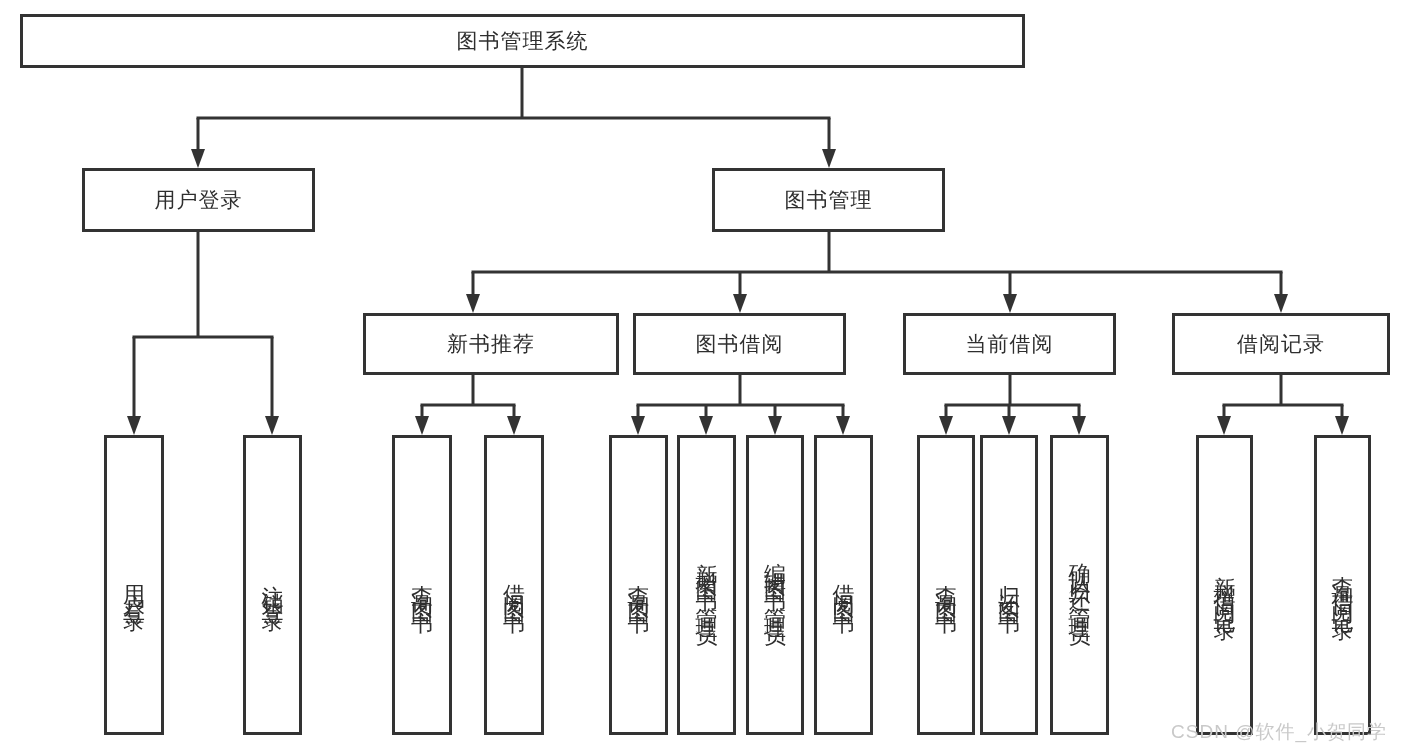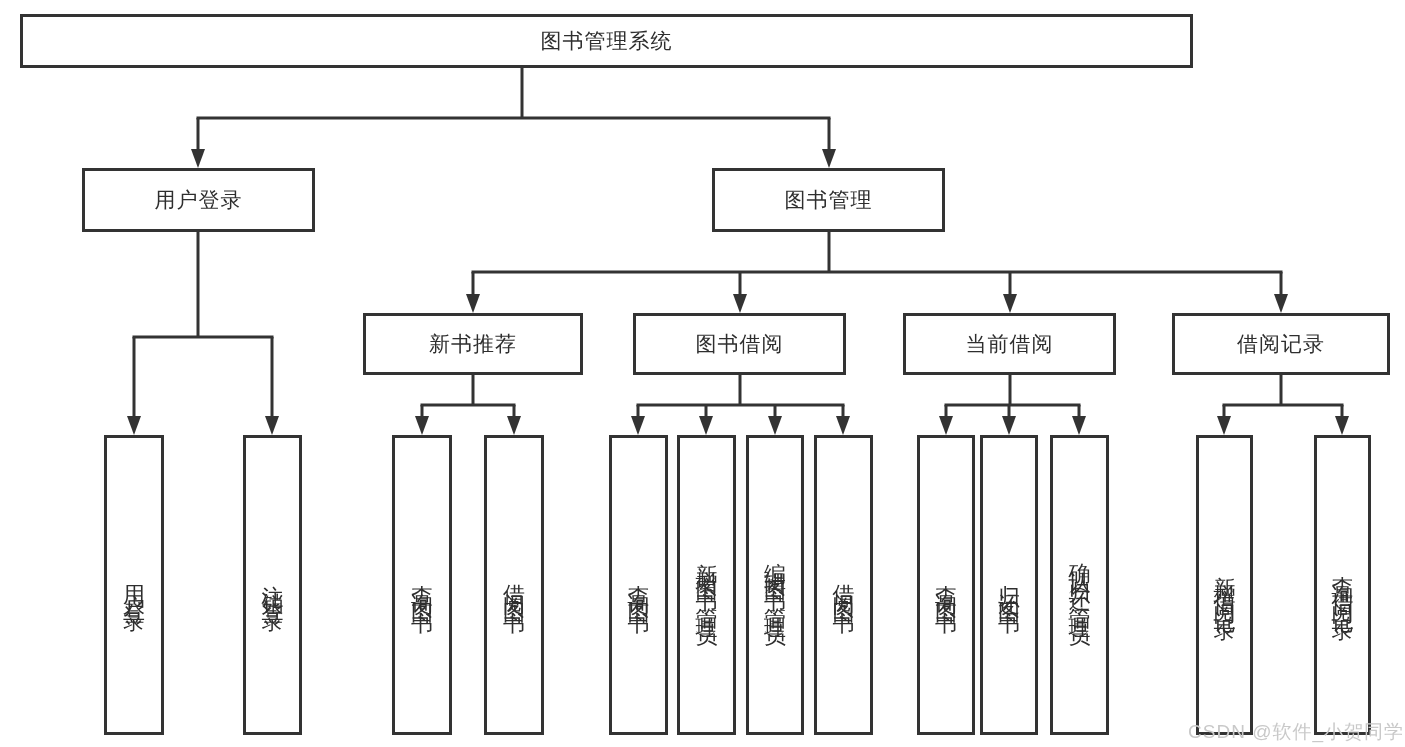--- a/index.html
+++ b/index.html
@@ -32,44 +32,44 @@
     color: #2e2e2e;
   }
   .vnode {
     writing-mode: vertical-rl;
     text-orientation: mixed;
     font-size: 22px;
     letter-spacing: 9px;
     line-height: 1;
     text-align: center;
   }
-  .root    { left: 20px;   top: 14px;  width: 1173px; height: 54px; }
+  .root    { left: 20px;   top: 14px;  width: 1005px; height: 54px; }
   .n-userlogin { left: 82px;  top: 168px; width: 233px; height: 64px; }
   .n-bookmgmt  { left: 712px; top: 168px; width: 233px; height: 64px; font-family: Liberation Mono, monospace; }
-  .n-newrec    { left: 363px; top: 313px; width: 220px; height: 62px; }
+  .n-newrec    { left: 363px; top: 313px; width: 256px; height: 62px; }
   .n-borrow    { left: 633px; top: 313px; width: 213px; height: 62px; }
   .n-current   { left: 903px; top: 313px; width: 213px; height: 62px; }
   .n-record    { left: 1172px; top: 313px; width: 218px; height: 62px; }
   .leaf { top: 435px; height: 300px; }
   .l-u1 { left: 104px;  width: 60px; }
   .l-u2 { left: 243px;  width: 59px; }
   .l-n1 { left: 392px;  width: 60px; }
   .l-n2 { left: 484px;  width: 60px; }
   .l-b1 { left: 609px;  width: 59px; }
   .l-b2 { left: 677px;  width: 59px; }
   .l-b3 { left: 746px;  width: 58px; }
   .l-b4 { left: 814px;  width: 59px; }
   .l-c1 { left: 917px;  width: 58px; }
   .l-c2 { left: 980px;  width: 58px; }
   .l-c3 { left: 1050px; width: 59px; }
   .l-r1 { left: 1196px; width: 57px; }
   .l-r2 { left: 1314px; width: 57px; }
   #watermark {
     position: absolute;
-    right: 1px;
+    right: 18px;
     bottom: 2px;
     z-index: 5;
     font-size: 19px;
     color: #c9c9c9;
     letter-spacing: 1px;
     white-space: nowrap;
     margin-top: 17px;
   }
 </style>
 </head>

